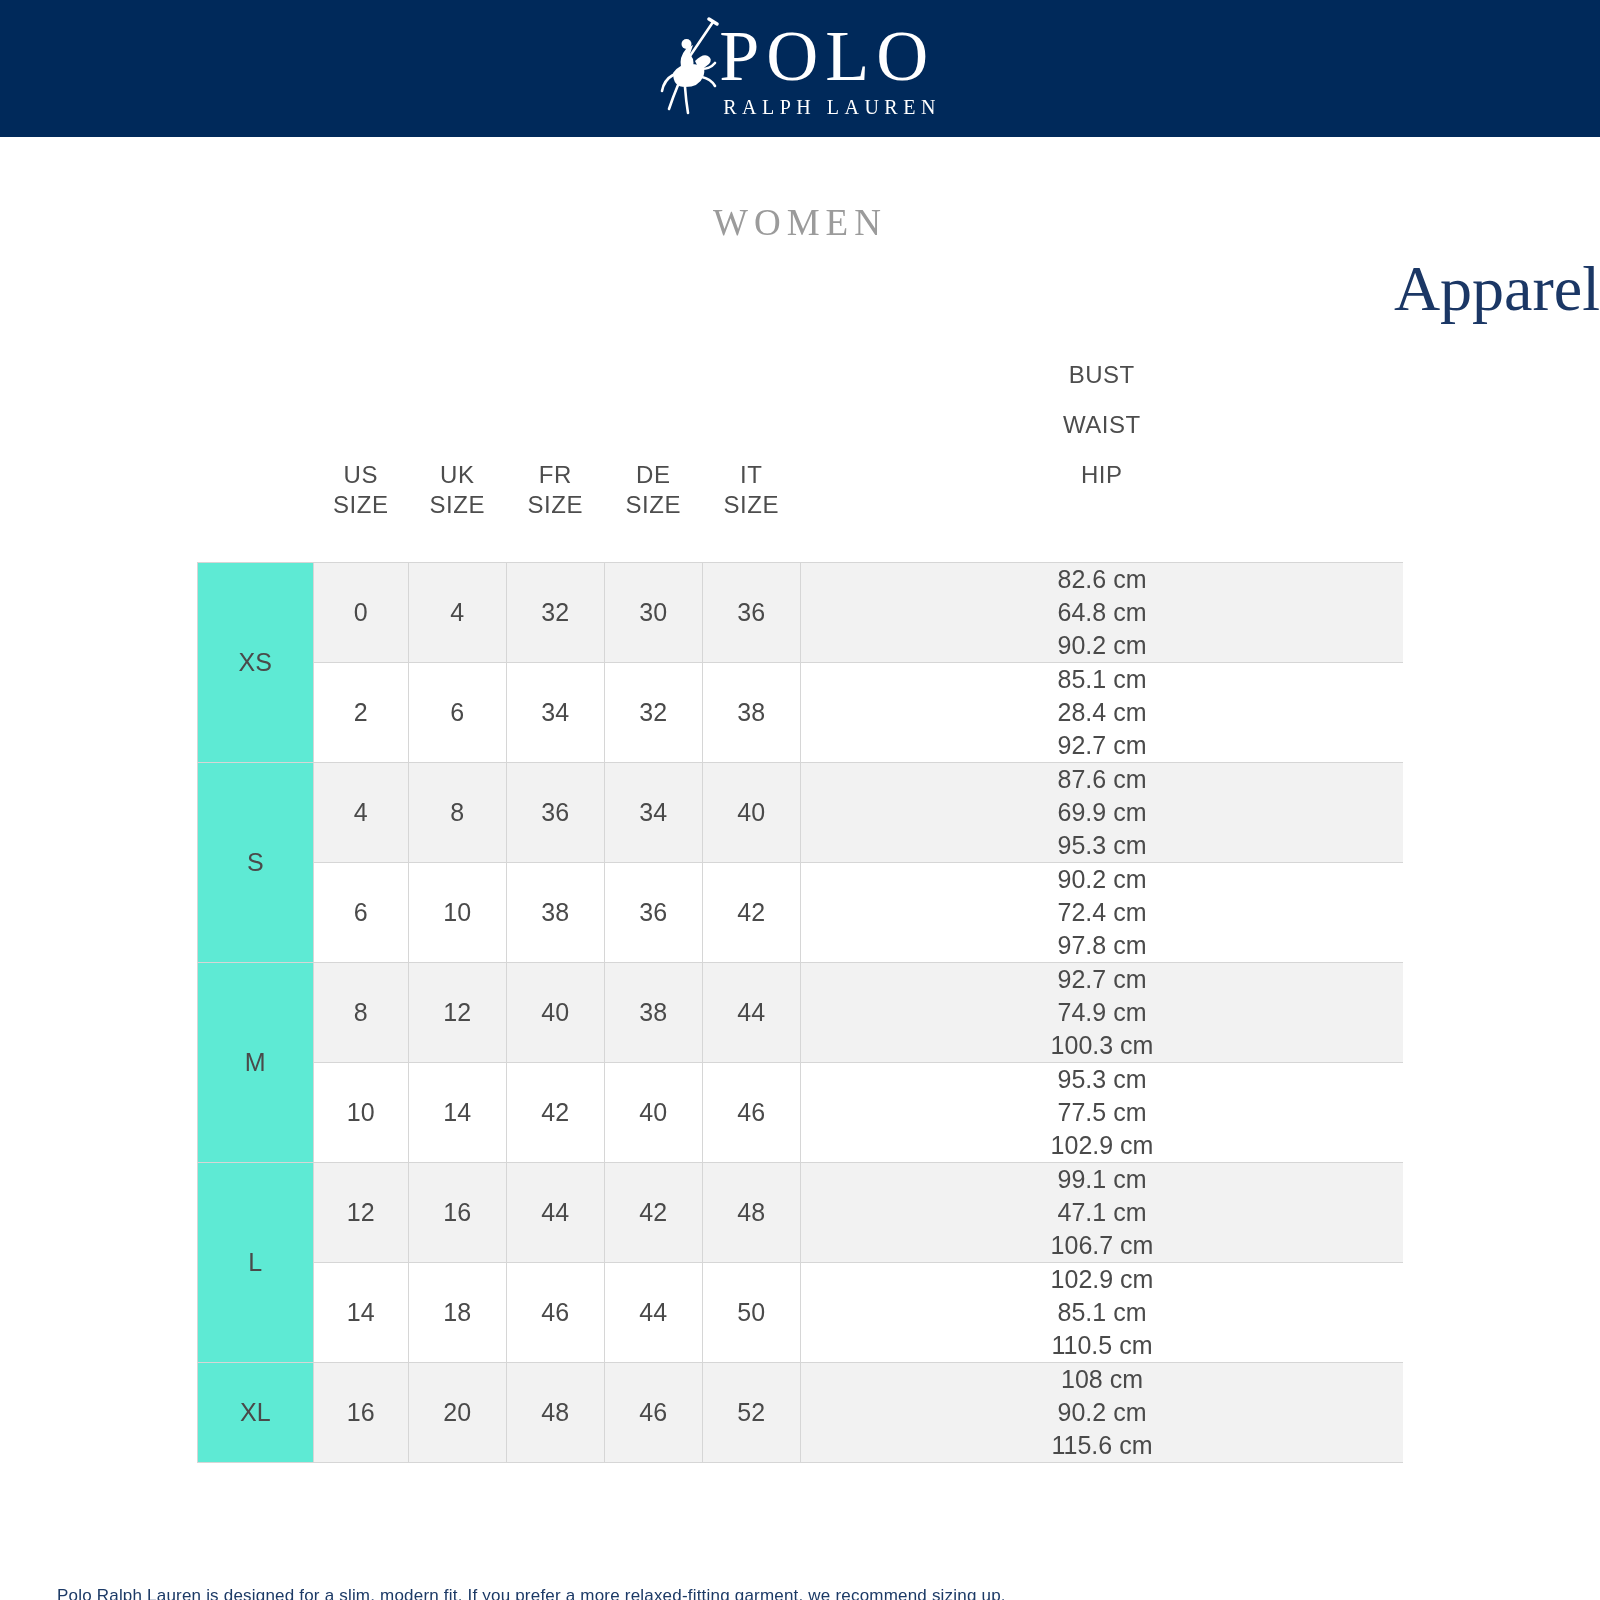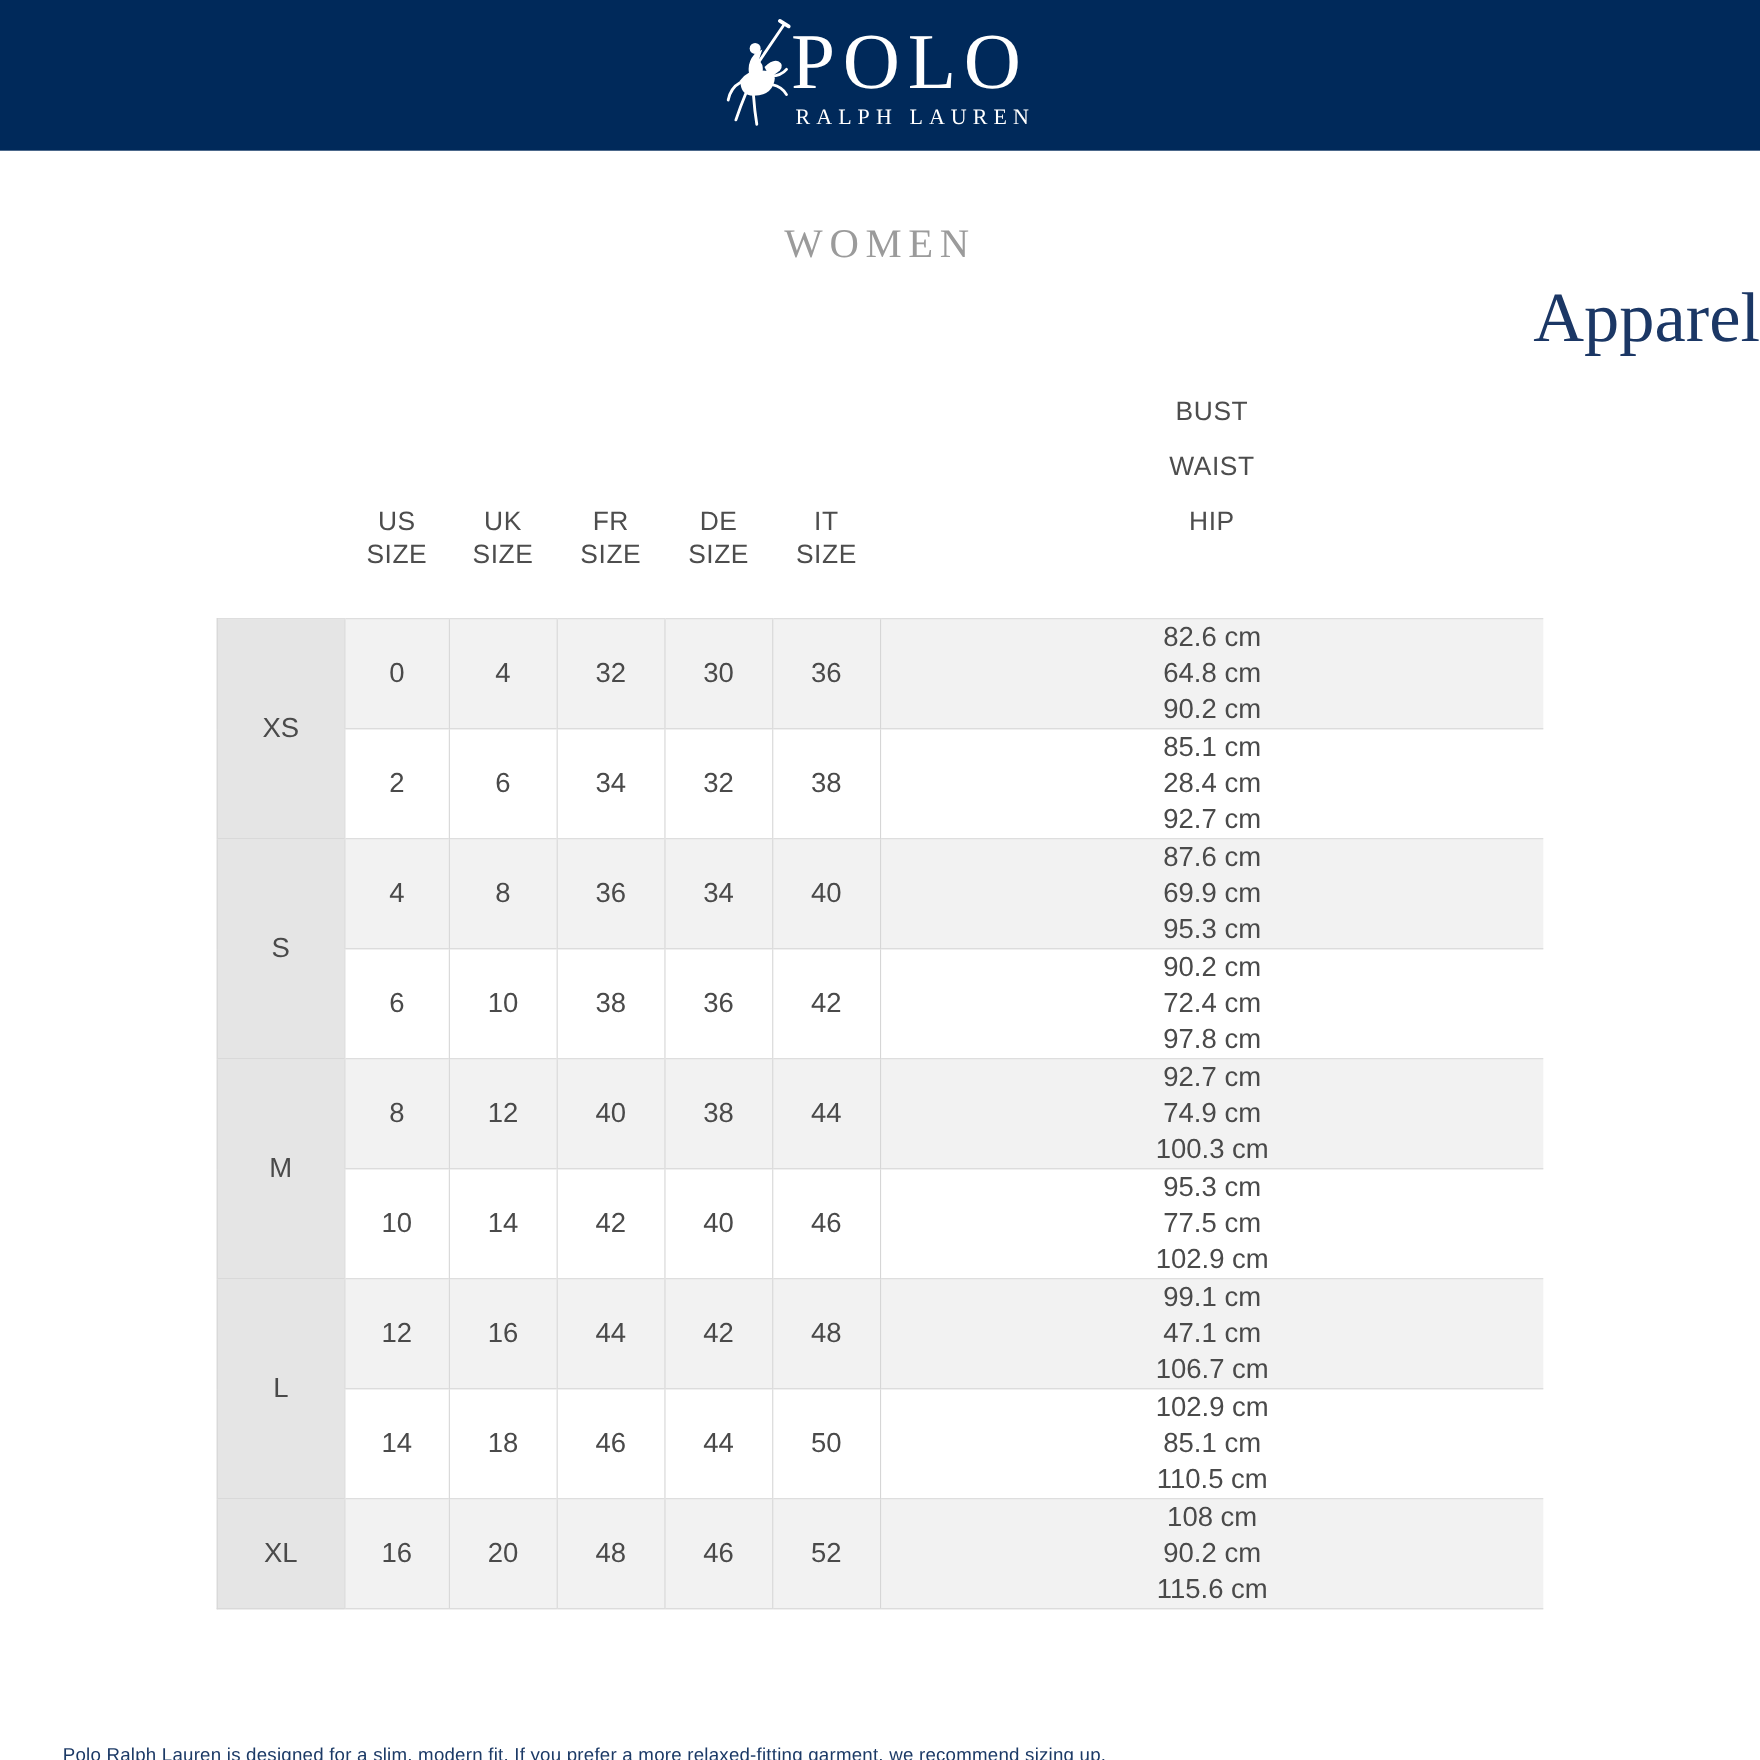--- a/index.html
+++ b/index.html
@@ -40,21 +40,21 @@
   .size-table th{font-weight:400;font-size:24px;color:var(--header-text);
     letter-spacing:0.5px;vertical-align:bottom;padding-bottom:42px;height:114px;
     text-align:center;white-space:pre-line;line-height:30px;}
   .size-table td{height:100px;text-align:center;vertical-align:middle;
     font-size:25px;color:var(--cell-text);}
   .size-table td.size-cell{border-top:1px solid var(--border);
     border-left:1px solid var(--border);}
   .size-table td.meas-cell{border-top:1px solid var(--border);
     border-left:1px solid var(--border);padding:0;}
   .size-table td.label-cell{border-top:1px solid var(--border);
-    border-left:1px solid var(--border);background:#e5e5e5;}
+    border-left:1px solid var(--border);background:#5eead4;}
   .size-table tbody tr:last-child td{border-bottom:1px solid var(--border);}
   .size-table tr.stripe td.size-cell,
   .size-table tr.stripe td.meas-cell{background:var(--stripe);}
   .meas-grid{display:grid;grid-template-columns:repeat(1,1fr);width:100%;height:100%;
     align-items:center;}
   th .meas-grid{align-items:end;}
   .meas-grid span{display:block;text-align:center;}
 
   
   .footnote{margin:112px 0 0 57px;font-size:17px;line-height:42px;

